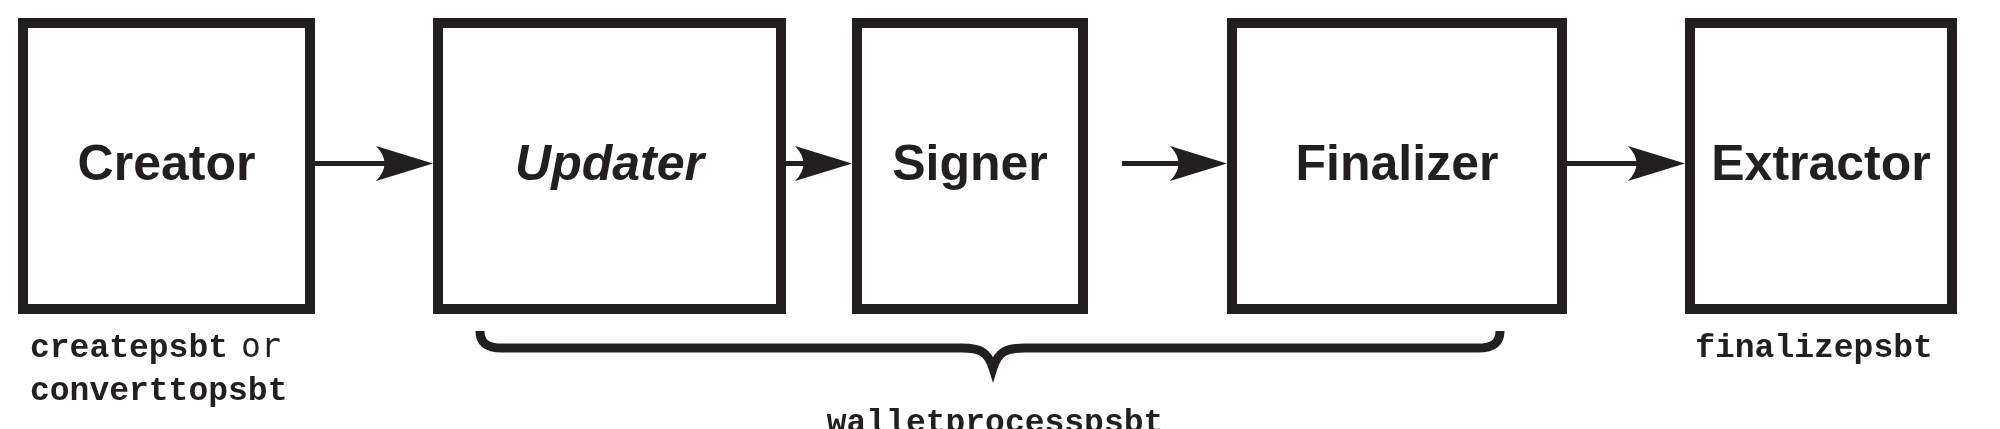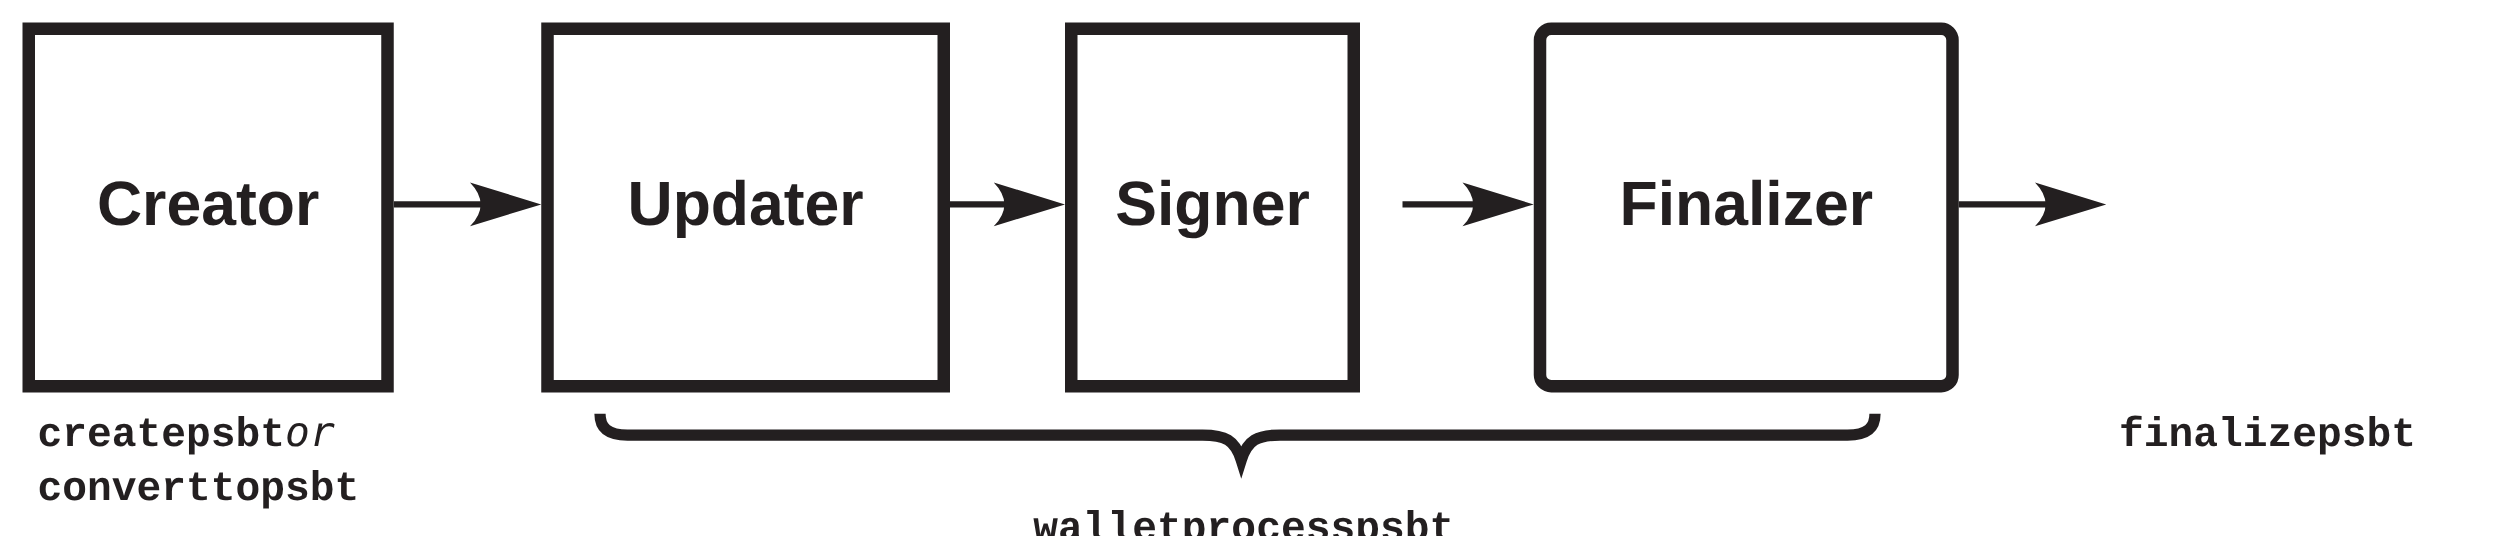--- a/index.html
+++ b/index.html
@@ -29,40 +29,40 @@
     padding-bottom: 7px;
   }
   .role-label {
     font-weight: bold;
     font-size: 50px;
     letter-spacing: 0px;
     color: #231f20;
     white-space: nowrap;
   }
   .box-creator   { left: 18px;   width: 297px; }
-  .box-updater   { left: 433px;  width: 327px; }
+  .box-updater   { left: 433px;  width: 353px; font-style: italic; }
   .box-signer    { left: 852px;  width: 236px; }
-  .box-finalizer { left: 1227px; width: 340px; border-radius: 14px; }
+  .box-finalizer { left: 1227px; width: 340px; }
   .box-extractor { left: 1685px; width: 272px; }
 
   .caption {
     position: absolute;
     color: #231f20;
     font-family: "DejaVu Sans Mono", "Liberation Mono", monospace;
     font-weight: bold;
     font-size: 33px;
     line-height: 40px;
     white-space: nowrap;
   }
   .caption-creator { left: 30px; top: 326px; text-align: left; }
   .caption-wallet  { left: 995px; top: 401px; transform: translateX(-50%); }
   .caption-finalize{ left: 1814px; top: 326px; transform: translateX(-50%); }
   .or-word {
-    font-style: italic;
     font-weight: normal;
+    margin-left: 13px;
   }
   .code { font-family: Liberation Mono, monospace; }
 </style>
 </head>
 <body>
 
 <div class="canvas">
 
   <svg class="connector-layer" viewBox="0 0 2000 429" xmlns="http://www.w3.org/2000/svg">
 
@@ -100,20 +100,23 @@
   </div>
   <div class="role-box box-updater">
     <span class="role-label">Updater</span>
   </div>
   <div class="role-box box-signer">
     <span class="role-label">Signer</span>
   </div>
   <div class="role-box box-finalizer">
     <span class="role-label">Finalizer</span>
   </div>
+  <div class="role-box box-extractor">
+    <span class="role-label">Extractor</span>
+  </div>
 
   <div class="caption caption-creator">
     <div>
       <span class="code">createpsbt</span><span class="or-word">or</span>
     </div>
     <div>
       <span class="code">converttopsbt</span>
     </div>
   </div>
 

